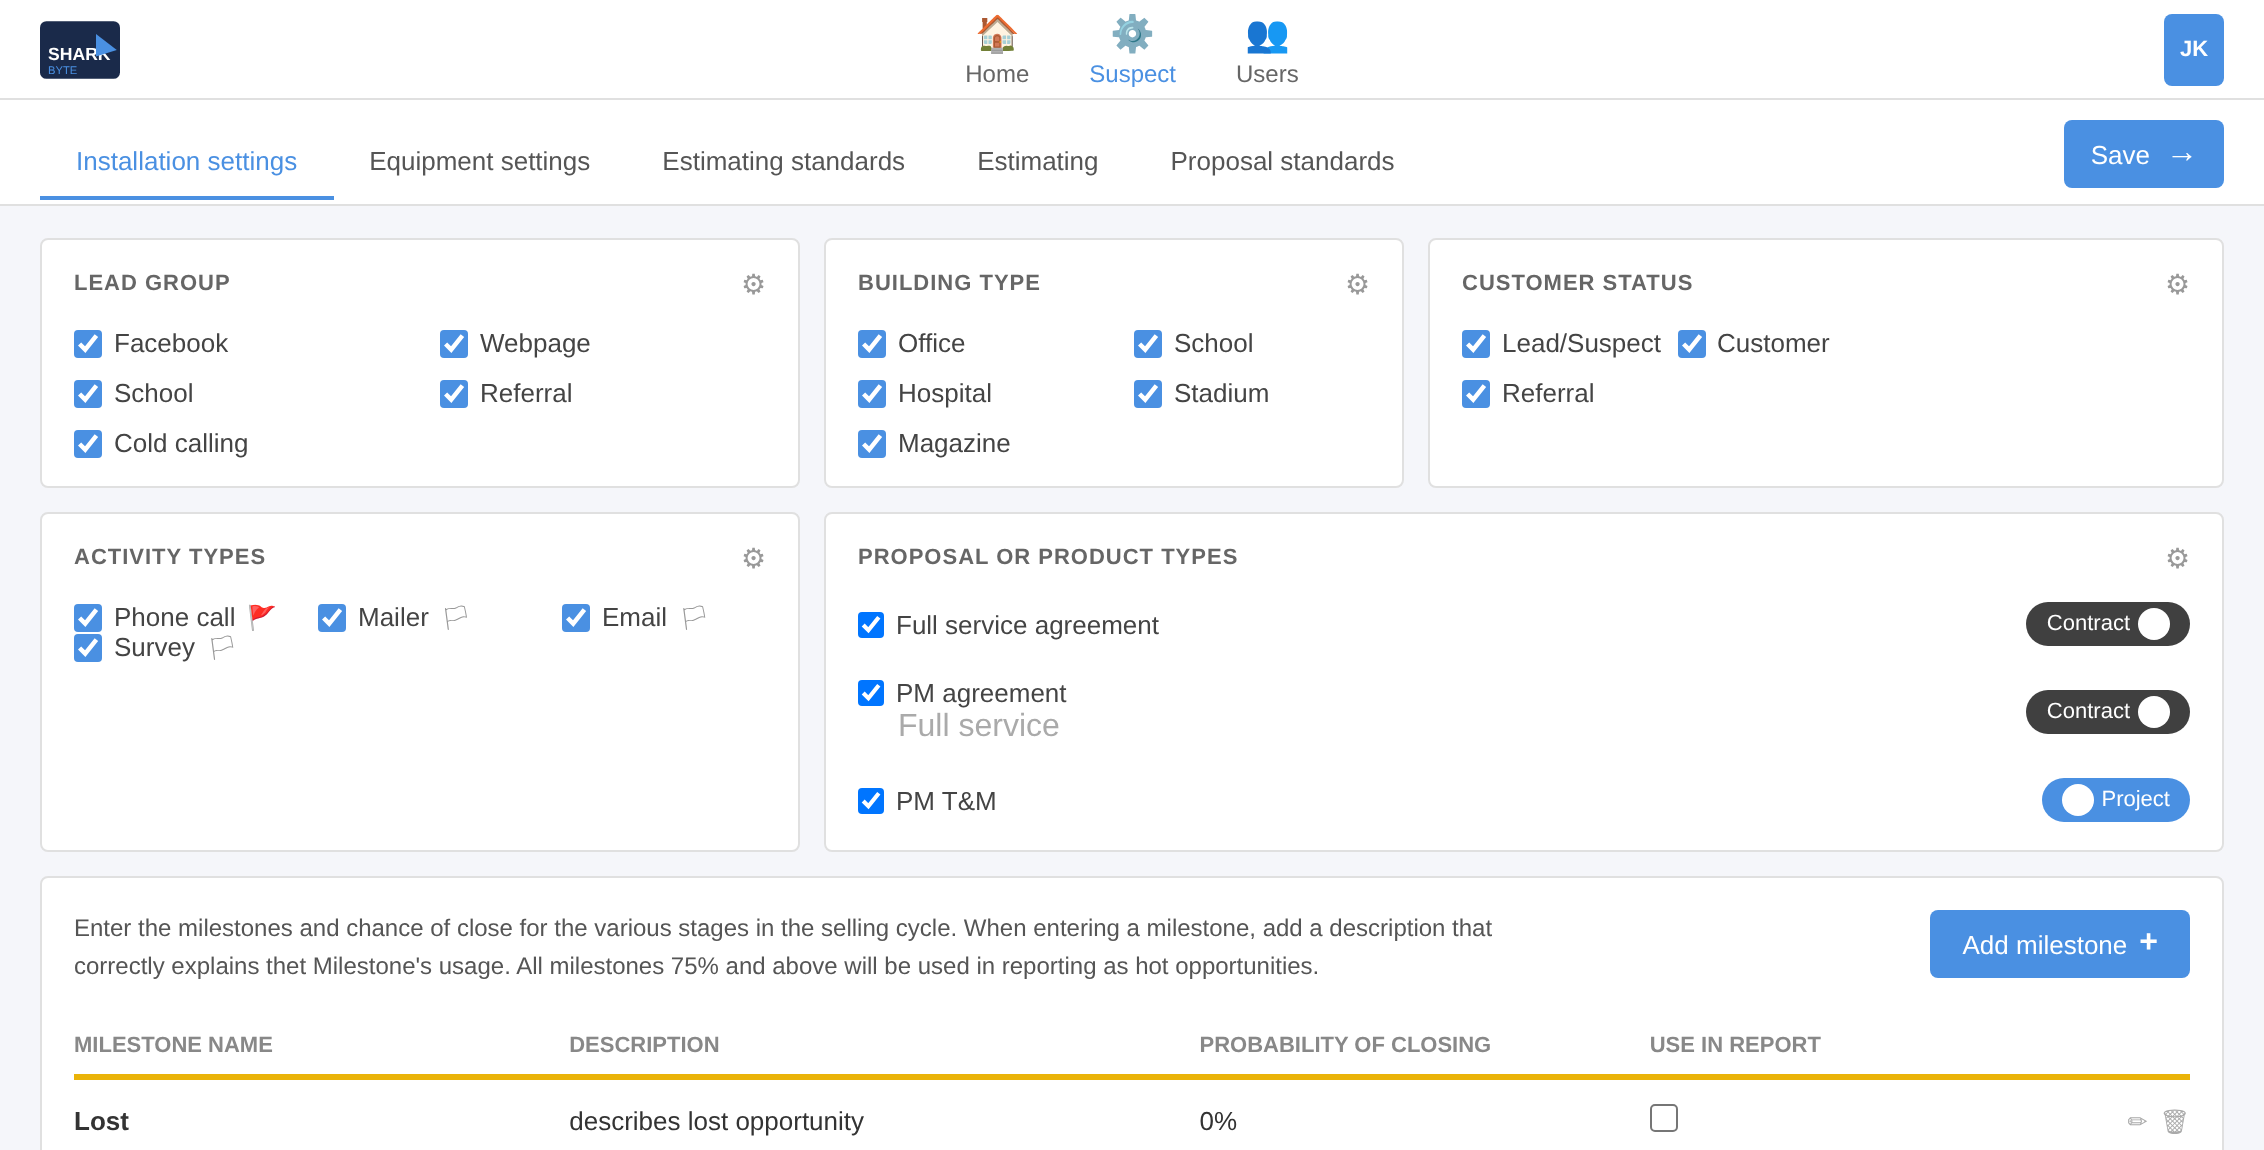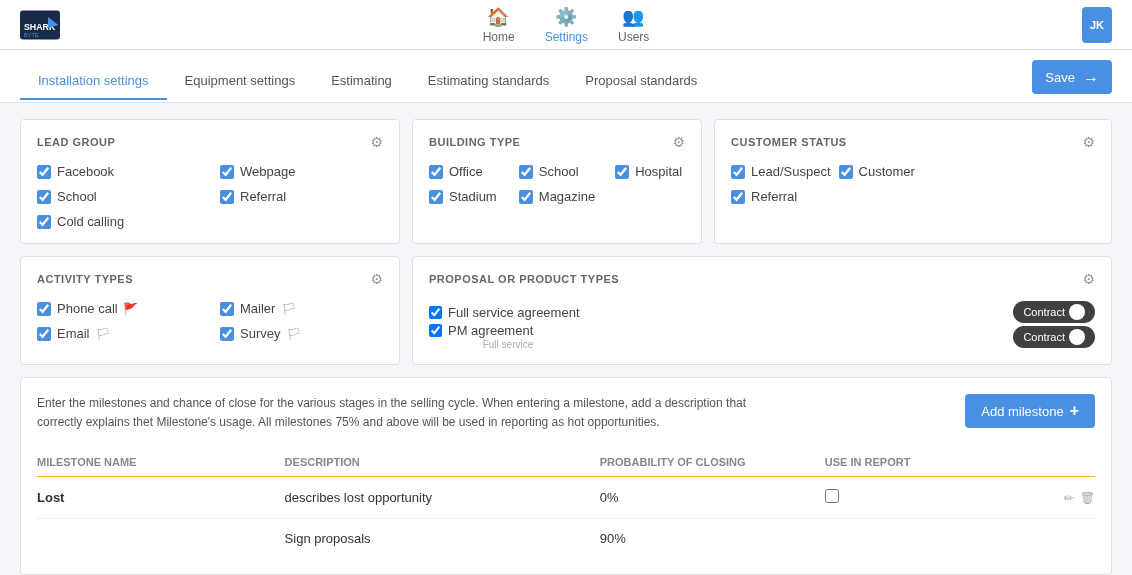--- a/index.html
+++ b/index.html
@@ -36,55 +36,55 @@
     .gear-icon { color: #999; cursor: pointer; font-size: 14px; }
 
     
     .lead-group-card { flex: 0 0 380px; }
     .checkbox-grid { display: grid; grid-template-columns: 1fr 1fr; gap: 10px 20px; }
     .checkbox-item { display: flex; align-items: center; gap: 6px; font-size: 13px; color: #444; }
     .checkbox-item input[type=checkbox] { width: 14px; height: 14px; accent-color: #4a90e2; }
 
     
     .building-type-card { flex: 0 0 290px; }
-    .building-grid { display: grid; grid-template-columns: 1fr 1fr 1fr; gap: 10px 20px; }
+    .building-grid { display: grid; grid-template-columns: 1fr 1fr; gap: 10px 20px; }
 
     
     .customer-status-card { flex: 1; }
     .customer-status-list { display: flex; flex-direction: column; gap: 10px; }
     .customer-row { display: flex; flex-wrap: wrap; gap: 8px; }
 
     
     .activity-card { flex: 0 0 380px; }
-    .activity-grid { display: grid; grid-template-columns: 1fr 1fr; gap: 10px 20px; }
+    .activity-grid { display: grid; grid-template-columns: 1fr 1fr 1fr; gap: 0 20px; }
     .activity-item { display: flex; align-items: center; gap: 6px; }
     .flag-icon { color: #999; font-size: 12px; }
 
     
     .proposal-card { flex: 1; }
-    .proposal-list { display: flex; flex-direction: column; gap: 0; }
+    .proposal-list { display: flex; flex-direction: column; gap: 16px; }
     .proposal-row { display: flex; align-items: center; justify-content: space-between; }
     .proposal-left { display: flex; flex-direction: column; }
     .proposal-name { font-size: 13px; color: #444; display: flex; align-items: center; gap: 6px; }
-    .proposal-sub { font-size: 10px; color: #aaa; margin-top: 1px; margin-left: 20px; text-align: right; }
+    .proposal-sub { font-size: 16px; color: #aaa; margin-top: 1px; margin-left: 20px; }
     .toggle-pill { border-radius: 12px; padding: 3px 10px; font-size: 11px; font-weight: 500; cursor: pointer; display: flex; align-items: center; }
     .toggle-pill.contract { background: #404040; color: #fff; }
     .toggle-pill.project { background: #4a90e2; color: #fff; }
     .toggle-circle { width: 16px; height: 16px; border-radius: 50%; background: #fff; margin-left: 4px; }
 
     
     .milestones-section { background: #fff; border: 1px solid #e0e0e0; border-radius: 4px; padding: 16px; }
     .milestones-top { display: flex; justify-content: space-between; align-items: flex-start; gap: 20px; }
     .milestones-desc { font-size: 12px; color: #555; line-height: 1.6; max-width: 720px; }
     .add-milestone-btn { background: #4a90e2; color: #fff; border: none; border-radius: 4px; padding: 8px 16px; font-size: 13px; cursor: pointer; display: flex; align-items: center; gap: 6px; white-space: nowrap; }
     .plus-icon { font-size: 16px; font-weight: bold; }
 
     
     .milestones-table { width: 100%; border-collapse: collapse; margin-top: 16px; }
-    .milestones-table th { font-size: 11px; font-weight: 600; color: #888; text-transform: uppercase; padding: 8px 0; border-bottom: 1px solid #eab308; text-align: left; }
+    .milestones-table th { font-size: 11px; font-weight: 600; color: #888; text-transform: uppercase; padding: 8px 0; border-bottom: 3px solid #eab308; text-align: left; }
     .milestones-table td { padding: 12px 0; border-bottom: 1px solid #f0f0f0; font-size: 13px; color: #333; vertical-align: middle; }
     .milestones-table tr:last-child td { border-bottom: none; }
     .col-name { width: 220px; }
     .col-desc { width: 280px; }
     .col-prob { width: 200px; }
     .col-report { width: 180px; }
     .col-actions { width: 60px; text-align: right; }
     .action-icons { display: flex; gap: 6px; justify-content: flex-end; }
     .action-icon { color: #aaa; cursor: pointer; font-size: 12px; }
     .checkbox-report { width: 14px; height: 14px; accent-color: #4a90e2; }
@@ -103,36 +103,36 @@
       <polygon points="35,8 48,18 35,22" fill="#4a90e2"></polygon>
     </svg>
   </div>
   <nav class="nav">
     <a class="nav-item">
       <span class="nav-icon">🏠</span>
       <span>Home</span>
     </a>
     <a class="nav-item active">
       <span class="nav-icon">⚙️</span>
-      <span>Settings</span>
+      <span>Suspect</span>
     </a>
     <a class="nav-item">
       <span class="nav-icon">👥</span>
       <span>Users</span>
     </a>
   </nav>
   <div class="user-avatar">JK</div>
 </header>
 
 <div class="tabs-bar">
   <div class="tabs">
     <div class="tab active">Installation settings</div>
     <div class="tab">Equipment settings</div>
+    <div class="tab">Estimating standards</div>
     <div class="tab">Estimating</div>
-    <div class="tab">Estimating standards</div>
     <div class="tab">Proposal standards</div>
   </div>
   <button class="save-btn">
     <span>Save</span>
     <span class="save-btn-arrow">→</span>
   </button>
 </div>
 
 <div class="main">
 
@@ -288,20 +288,32 @@
               <span>PM agreement</span>
             </div>
             <div class="proposal-sub">Full service</div>
           </div>
           <div class="toggle-pill contract">
             <span>Contract</span>
             <span class="toggle-circle"></span>
           </div>
         </div>
 
+        <div class="proposal-row">
+          <div class="proposal-left">
+            <div class="proposal-name">
+              <input type="checkbox" checked="" style="">
+              <span>PM T&amp;M</span>
+            </div>
+          </div>
+          <div class="toggle-pill project">
+            <span class="toggle-circle" style="margin-left:0;margin-right:4px;"></span>
+            <span>Project</span>
+          </div>
+        </div>
       </div>
     </div>
   </div>
 
   <div class="milestones-section">
     <div class="milestones-top">
       <p class="milestones-desc">Enter the milestones and chance of close for the various stages in the selling cycle. When entering a milestone, add a description that correctly explains thet Milestone's usage. All milestones 75% and above will be used in reporting as hot opportunities.</p>
       <button class="add-milestone-btn">
         <span>Add milestone</span>
         <span class="plus-icon">+</span>

